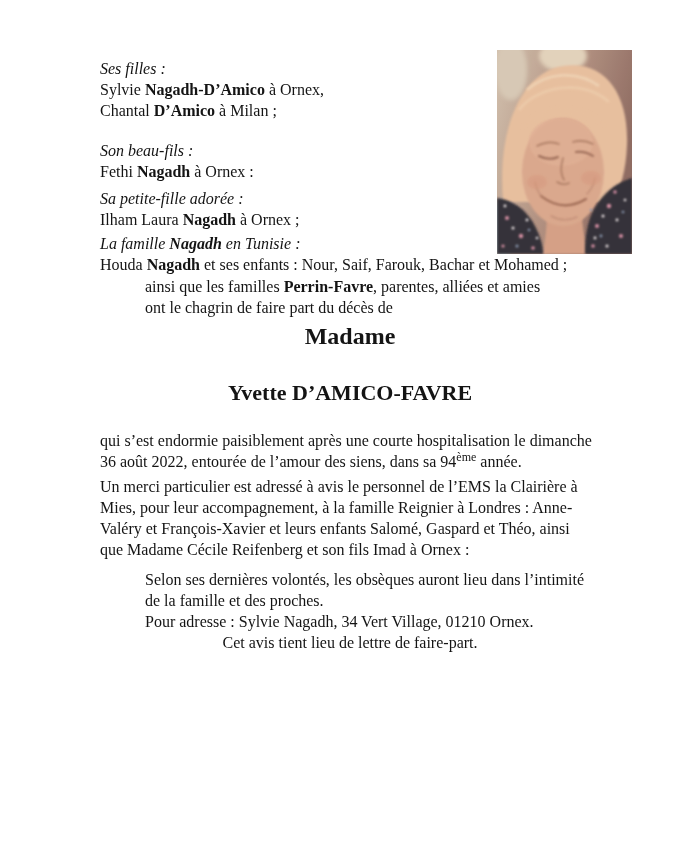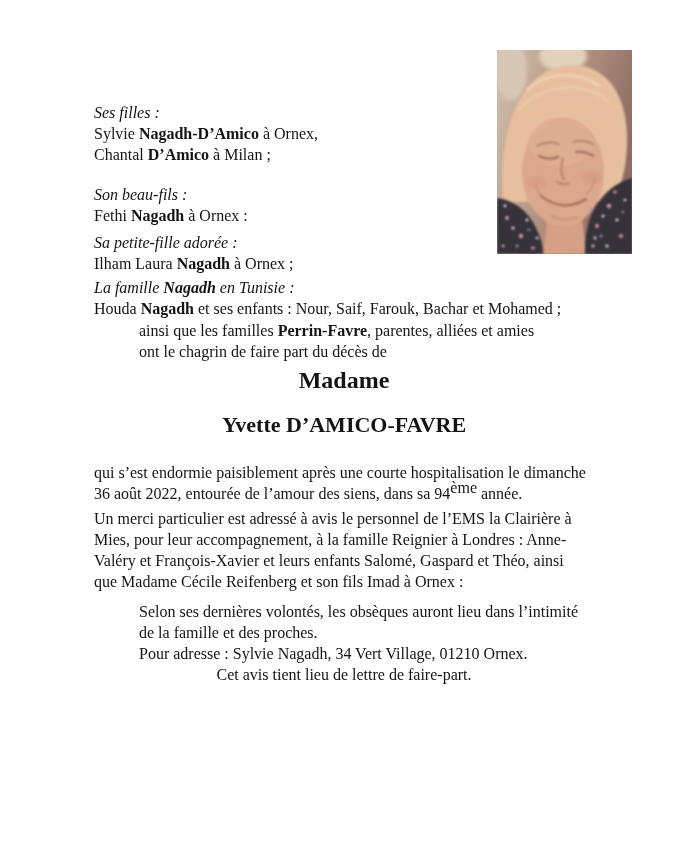--- a/index.html
+++ b/index.html
@@ -6,42 +6,42 @@
   .page{
     position:relative;
     width:674px;height:846px;
     background:#ffffff;
     overflow:hidden;
     font-family:"Liberation Serif", serif;
     color:#141414;
   }
   .textcol{
     position:absolute;
-    left:94px;top:0;
+    left:100px;top:0;
     width:500px;
-    padding-top:102px;
+    padding-top:58px;
   }
   .block{margin:0;}
   .line{
     white-space:nowrap;
     font-size:16px;
     line-height:21px;
     height:21px;
   }
   .indent{margin-left:45px;}
   .center .line{text-align:center;}
   .title-madame .line{
     font-size:24px;line-height:25px;height:25px;
     font-weight:bold;text-align:center;
   }
   .title-name .line{
     font-size:22px;line-height:29px;height:29px;
     font-weight:bold;text-align:center;
   }
-  sup{font-size:16px;line-height:0;vertical-align:super;}
+  sup{font-size:12px;line-height:0;vertical-align:super;}
   .photo{
     position:absolute;
     left:497px;top:50px;
     width:135px;height:204px;
     overflow:hidden;
   }
 </style>
 </head>
 <body>
 
@@ -148,21 +148,21 @@
         <div class="line"><span style="font-style: italic;">La famille </span><span style="font-weight: bold; font-style: italic;">Nagadh</span><span style="font-style: italic;"> en Tunisie :</span></div>
         <div class="line"><span>Houda </span><span style="font-weight: bold;">Nagadh</span><span> et ses enfants : Nour, Saif, Farouk, Bachar et Mohamed ;</span></div>
       </div>
       <div class="block indent" style="margin-top: 1px;">
         <div class="line"><span>ainsi que les familles </span><span style="font-weight: bold;">Perrin-Favre</span><span>, parentes, alliées et amies</span></div>
         <div class="line"><span>ont le chagrin de faire part du décès de</span></div>
       </div>
       <div class="block title-madame" style="margin-top: 6px;">
         <div class="line"><span style="font-weight: bold;">Madame</span></div>
       </div>
-      <div class="block title-name" style="margin-top: 17px;">
+      <div class="block title-name" style="margin-top: 29px;">
         <div class="line"><span style="font-weight: bold;">Yvette D’AMICO-FAVRE</span></div>
       </div>
       <div class="block" style="margin-top: 23px;">
         <div class="line"><span>qui s’est endormie paisiblement après une courte hospitalisation le dimanche</span></div>
         <div class="line"><span>36 août 2022, entourée de l’amour des siens, dans sa 94</span><sup>ème</sup><span> année.</span></div>
       </div>
       <div class="block" style="margin-top: 4px;">
         <div class="line"><span>Un merci particulier est adressé à avis le personnel de l’EMS la Clairière à</span></div>
         <div class="line"><span>Mies, pour leur accompagnement, à la famille Reignier à Londres : Anne-</span></div>
         <div class="line"><span>Valéry et François-Xavier et leurs enfants Salomé, Gaspard et Théo, ainsi</span></div>

